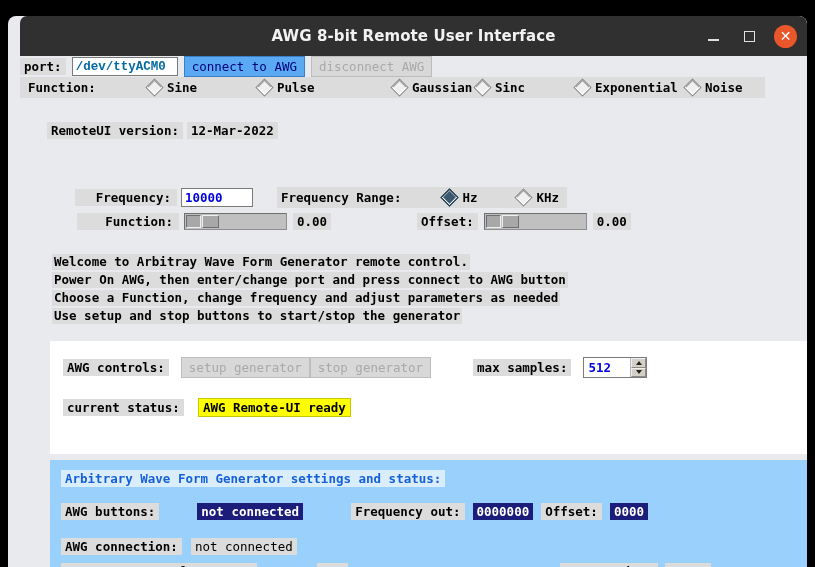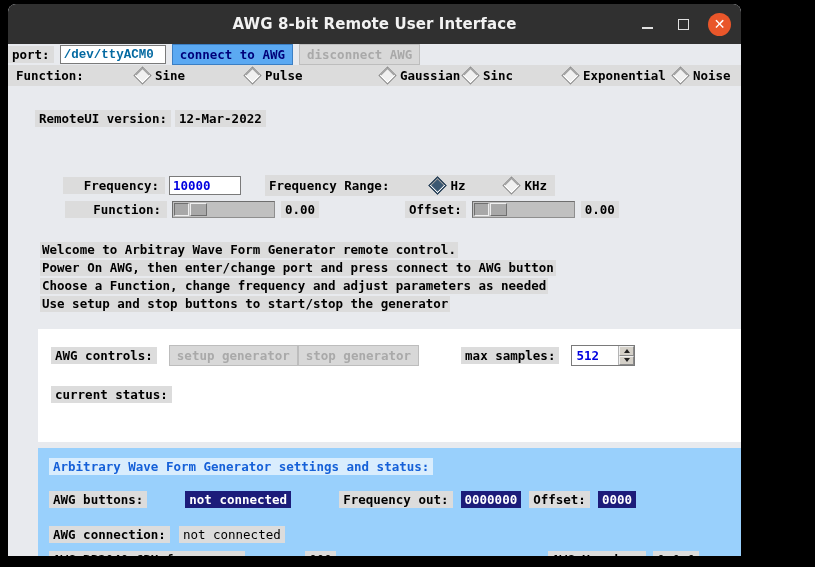--- a/index.html
+++ b/index.html
@@ -11,27 +11,28 @@
     width: 815px;
     height: 567px;
     overflow: hidden;
     font-family: "DejaVu Sans Mono", "Liberation Mono", monospace;
   }
 
   
   #window {
     position: absolute;
     left: 8px;
-    top: 4px;
-    width: 733px;
+    top: 16px;
+    width: 799px;
     height: 552px;
     background: #e8eaee;
     border-radius: 8px 8px 0 0;
     overflow: hidden;
     box-sizing: border-box;
+    padding-left: 12px;
   }
 
   
   #titlebar {
     position: relative;
     height: 40px;
     background: #303030;
     border-radius: 7px 7px 0 0;
     display: flex;
     align-items: center;
@@ -141,21 +142,21 @@
     font-size: 12.5px;
     font-weight: bold;
     padding: 1px 3px;
     box-sizing: border-box;
     height: 19px;
     outline: none;
   }
   .btn {
     font-family: "DejaVu Sans Mono", "Liberation Mono", monospace;
     font-size: 12.5px;
-    font-weight: bold;
+    font-weight: normal;
     padding: 2px 7px;
     border: 1px solid #828282;
     border-top-color: #f4f4f4;
     border-left-color: #f4f4f4;
     background: #d4d0c8;
     cursor: pointer;
     white-space: nowrap;
   }
   .btn-primary {
     background: #5ba9f2;
@@ -517,20 +518,21 @@
                 <span class="arrow-up"></span>
               </div>
             <div class="spin-btn">
                 <span class="arrow-down"></span>
               </div>
           </div>
         </div>
       </div>
       <div class="row" id="row-status">
         <span class="lbl" id="status-label">current status:</span>
+        <span id="status-value">AWG Remote-UI ready</span>
       </div>
     </div>
 
     <div id="panel-settings">
       <div id="settings-title">Arbitrary Wave Form Generator settings and status:</div>
 
       <div class="row" id="row-awgstatus">
         <span class="lbl" id="awgstatus-label">AWG buttons:</span>
         <span class="navy">not connected</span>
         <span class="lbl" id="freqout-label">Frequency out:</span>

